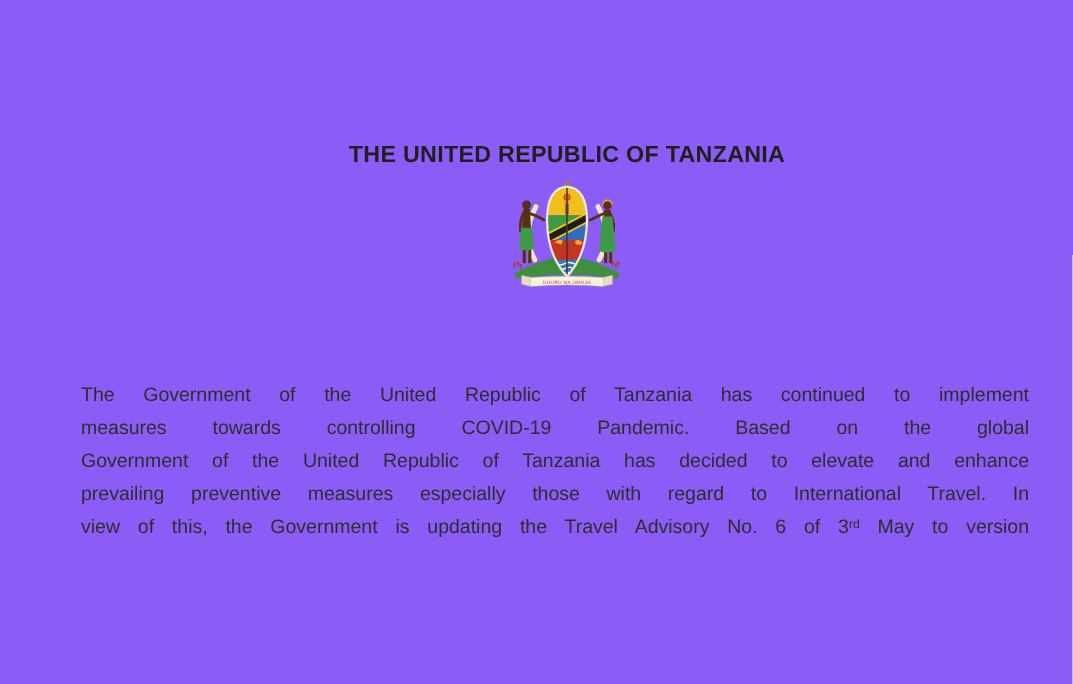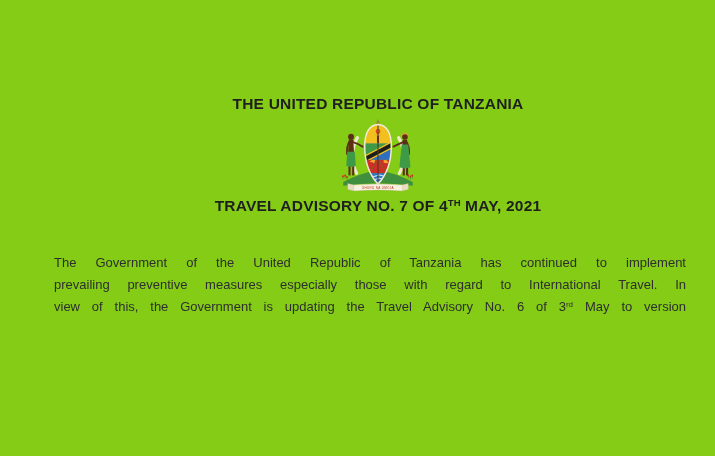--- a/index.html
+++ b/index.html
@@ -1,17 +1,17 @@
 <!DOCTYPE html>
 <html><head>
 <meta charset="utf-8">
 <style>
   html,body{margin:0;padding:0;background:#ffffff;}
   .page{
-    position:relative;width:715px;height:456px;background:#84cc16;
+    position:relative;width:715px;height:456px;background:#8b5cf6;
     font-family:"Liberation Sans",sans-serif;overflow:hidden;
   }
   .heading{
     position:absolute;left:62px;width:632px;margin:0;
     text-align:center;font-weight:bold;color:#1f1f1f;
     font-size:15.5px;line-height:19px;letter-spacing:0.2px;
   }
   .country-title{top:94px;}
   .advisory-title{top:196px;}
   .arms-wrap{
@@ -130,21 +130,22 @@
 
       <g>
         <path d="M24,90 L33,92 L33,100 L24,98 Z" fill="#e7dec2" stroke="#b9ad8a" stroke-width="0.4"></path>
         <path d="M106,90 L97,92 L97,100 L106,98 Z" fill="#e7dec2" stroke="#b9ad8a" stroke-width="0.4"></path>
         <path d="M32,92 Q65,89.5 98,92 L98,100 Q65,97.5 32,100 Z" fill="#f7f2e0" stroke="#b9ad8a" stroke-width="0.4"></path>
         <text x="65" y="97.8" text-anchor="middle" font-size="4.2" fill="#c03a2b" font-family="Liberation Sans, sans-serif" letter-spacing="0.4">UHURU NA UMOJA</text>
       </g>
     </svg>
   </div>
 
-  <h2 class="heading advisory-title">TRAVEL ADVISORY NO. 7 OF 4<sup>TH</sup> MAY, 2021</h2>
 
   <div class="para">
       <div class="line">The Government of the United Republic of Tanzania has continued to implement</div>
+      <div class="line">measures towards controlling COVID-19 Pandemic. Based on the global</div>
+      <div class="line">Government of the United Republic of Tanzania has decided to elevate and enhance</div>
       <div class="line">prevailing preventive measures especially those with regard to International Travel. In</div>
       <div class="line">view of this, the Government is updating the Travel Advisory No. 6 of 3<sup>rd</sup> May to version</div>
     </div>
 
 </div>
 
 </body></html>

